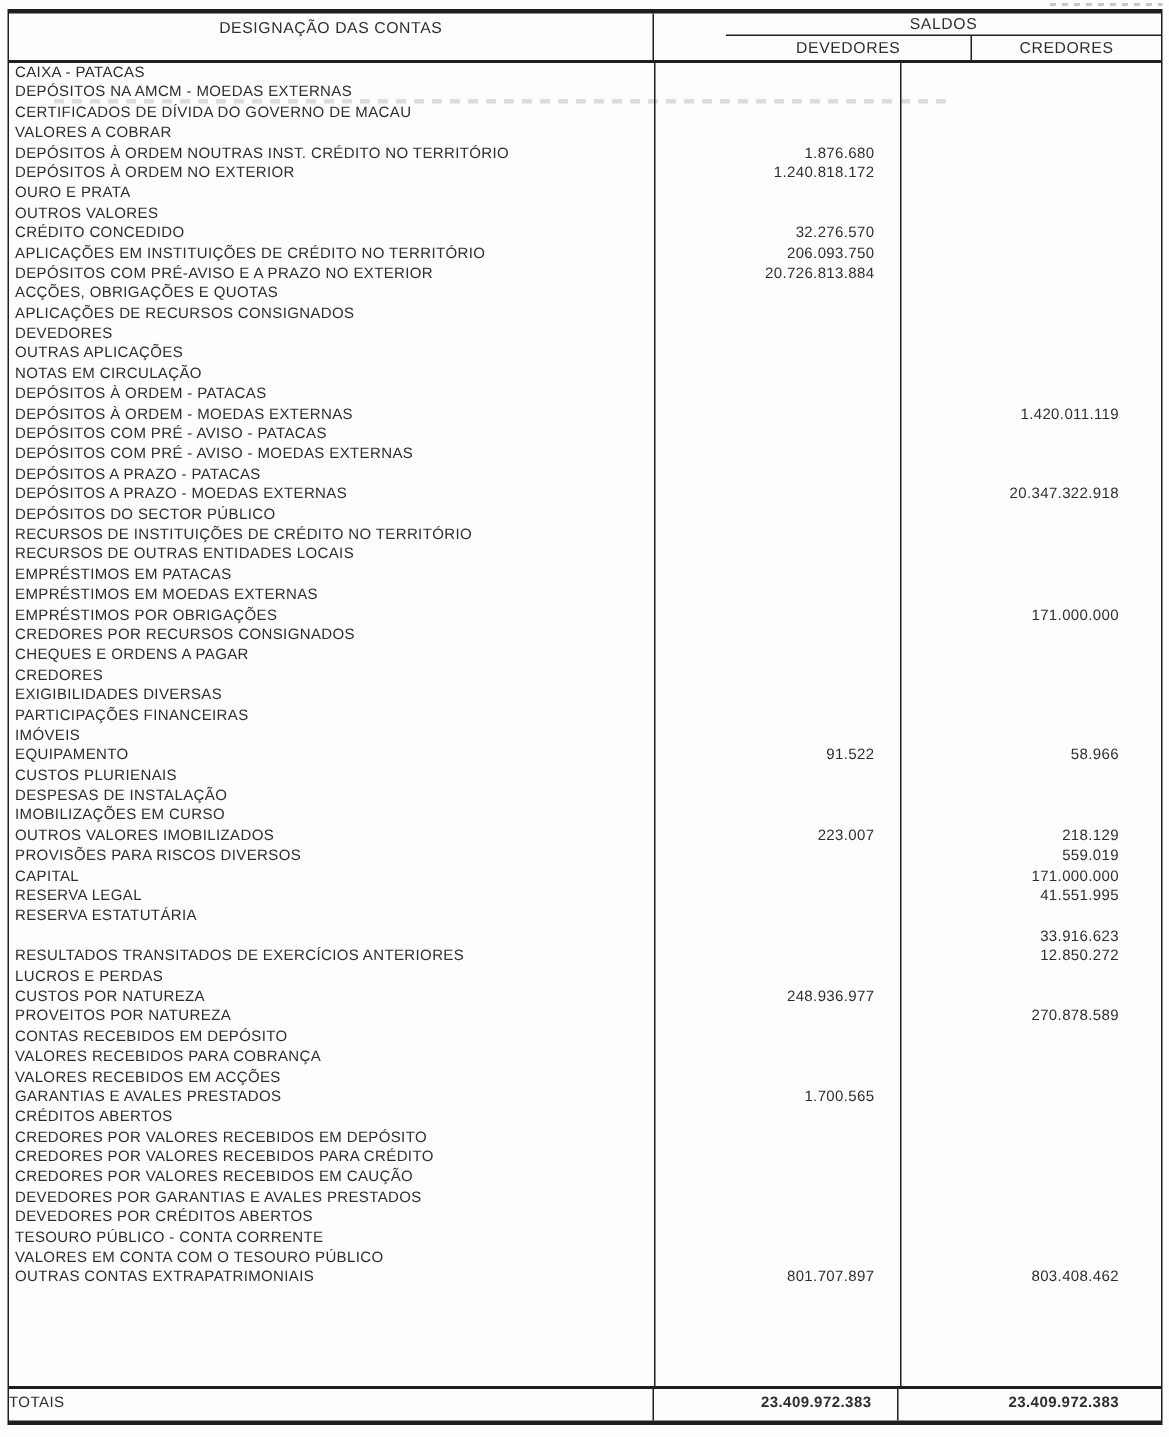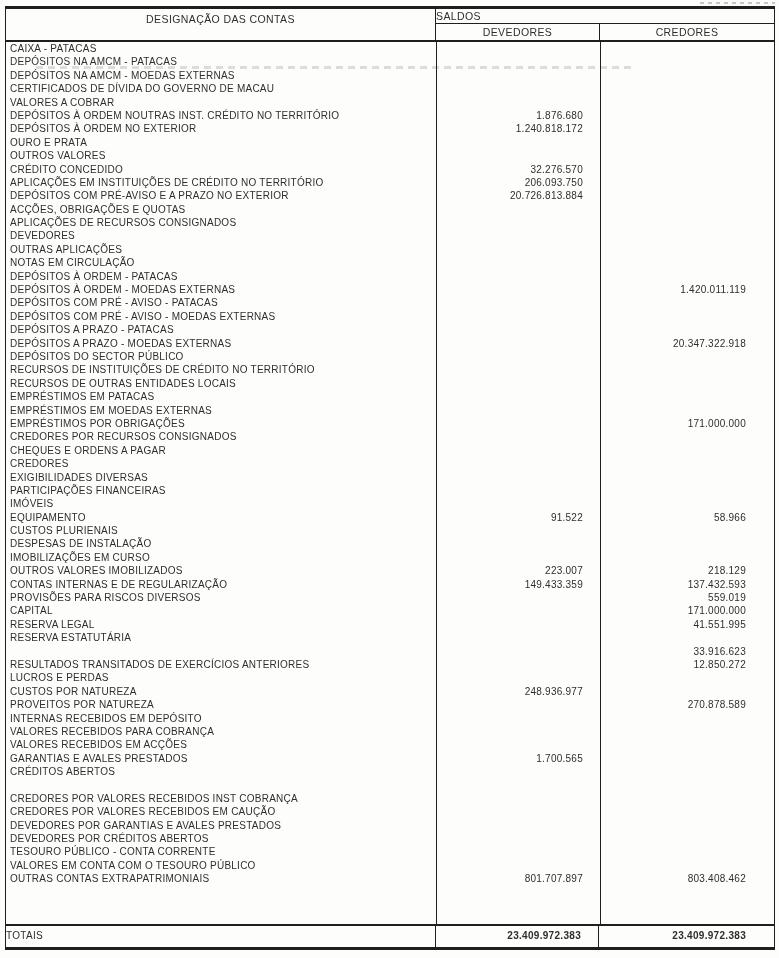--- a/index.html
+++ b/index.html
@@ -29,30 +29,30 @@
     width:770px;height:944px;
     box-sizing:border-box;
     border:1px solid #1f1f1f;
     border-top:3px solid #1f1f1f;
     border-bottom:3px solid #1f1f1f;
     display:flex;flex-direction:column;
     background:transparent;
   }
 
   
-  .thead{display:flex;height:31px;border-bottom:2px solid #1f1f1f;flex:0 0 auto;}
+  .thead{display:flex;height:31px;border-bottom:2px solid #1f1f1f;flex:0 0 auto;gap:48px;}
   .th-name{
     width:430px;flex:0 0 430px;border-right:1px solid #1f1f1f;
     text-align:center;padding-top:4px;box-sizing:border-box;
     font-size:10.5px;letter-spacing:.4px;
   }
   .th-saldos-wrap{flex:1;display:flex;flex-direction:column;}
   .saldos{
     height:14px;line-height:14px;border-bottom:1px solid #1f1f1f;
-    text-align:left;font-size:10.5px;letter-spacing:.4px;
+    text-align:center;font-size:10.5px;letter-spacing:.4px;
   }
   .subcols{flex:1;display:flex;}
   .sub-dev{
     width:163px;flex:0 0 163px;border-right:1px solid #1f1f1f;
     text-align:center;font-size:10.5px;letter-spacing:.4px;line-height:16px;
   }
   .sub-cred{flex:1;text-align:center;font-size:10.5px;letter-spacing:.4px;line-height:16px;}
 
   
   .tbody{flex:1;position:relative;overflow:hidden;}
@@ -105,25 +105,20 @@
     <div class="tbody">
       <div class="vline v1"></div>
       <div class="vline v2"></div>
 
     <div class="row">
           <div class="c-name">CAIXA - PATACAS</div>
           <div class="c-dev"></div>
           <div class="c-cred"></div>
         </div>
         <div class="row">
-          <div class="c-name">DEPÓSITOS NA AMCM - PATACAS</div>
-          <div class="c-dev"></div>
-          <div class="c-cred"></div>
-        </div>
-        <div class="row">
           <div class="c-name">DEPÓSITOS NA AMCM - MOEDAS EXTERNAS</div>
           <div class="c-dev"></div>
           <div class="c-cred"></div>
         </div>
         <div class="row">
           <div class="c-name">CERTIFICADOS DE DÍVIDA DO GOVERNO DE MACAU</div>
           <div class="c-dev"></div>
           <div class="c-cred"></div>
         </div>
         <div class="row">
@@ -300,25 +295,20 @@
           <div class="c-name">IMOBILIZAÇÕES EM CURSO</div>
           <div class="c-dev"></div>
           <div class="c-cred"></div>
         </div>
         <div class="row">
           <div class="c-name">OUTROS VALORES IMOBILIZADOS</div>
           <div class="c-dev">223.007</div>
           <div class="c-cred">218.129</div>
         </div>
         <div class="row">
-          <div class="c-name">CONTAS INTERNAS E DE REGULARIZAÇÃO</div>
-          <div class="c-dev">149.433.359</div>
-          <div class="c-cred">137.432.593</div>
-        </div>
-        <div class="row">
           <div class="c-name">PROVISÕES PARA RISCOS DIVERSOS</div>
           <div class="c-dev"></div>
           <div class="c-cred">559.019</div>
         </div>
         <div class="row">
           <div class="c-name">CAPITAL</div>
           <div class="c-dev"></div>
           <div class="c-cred">171.000.000</div>
         </div>
         <div class="row">
@@ -349,21 +339,21 @@
           <div class="c-name">CUSTOS POR NATUREZA</div>
           <div class="c-dev">248.936.977</div>
           <div class="c-cred"></div>
         </div>
         <div class="row">
           <div class="c-name">PROVEITOS POR NATUREZA</div>
           <div class="c-dev"></div>
           <div class="c-cred">270.878.589</div>
         </div>
         <div class="row">
-          <div class="c-name">INTERNAS RECEBIDOS EM DEPÓSITO</div>
+          <div class="c-name">CONTAS RECEBIDOS EM DEPÓSITO</div>
           <div class="c-dev"></div>
           <div class="c-cred"></div>
         </div>
         <div class="row">
           <div class="c-name">VALORES RECEBIDOS PARA COBRANÇA</div>
           <div class="c-dev"></div>
           <div class="c-cred"></div>
         </div>
         <div class="row">
           <div class="c-name">VALORES RECEBIDOS EM ACÇÕES</div>
@@ -374,25 +364,26 @@
           <div class="c-name">GARANTIAS E AVALES PRESTADOS</div>
           <div class="c-dev">1.700.565</div>
           <div class="c-cred"></div>
         </div>
         <div class="row">
           <div class="c-name">CRÉDITOS ABERTOS</div>
           <div class="c-dev"></div>
           <div class="c-cred"></div>
         </div>
         <div class="row">
-          <div class="c-dev"></div>
-          <div class="c-cred"></div>
-        </div>
-        <div class="row">
-          <div class="c-name">CREDORES POR VALORES RECEBIDOS INST COBRANÇA</div>
+          <div class="c-name">CREDORES POR VALORES RECEBIDOS EM DEPÓSITO</div>
+          <div class="c-dev"></div>
+          <div class="c-cred"></div>
+        </div>
+        <div class="row">
+          <div class="c-name">CREDORES POR VALORES RECEBIDOS PARA CRÉDITO</div>
           <div class="c-dev"></div>
           <div class="c-cred"></div>
         </div>
         <div class="row">
           <div class="c-name">CREDORES POR VALORES RECEBIDOS EM CAUÇÃO</div>
           <div class="c-dev"></div>
           <div class="c-cred"></div>
         </div>
         <div class="row">
           <div class="c-name">DEVEDORES POR GARANTIAS E AVALES PRESTADOS</div>

